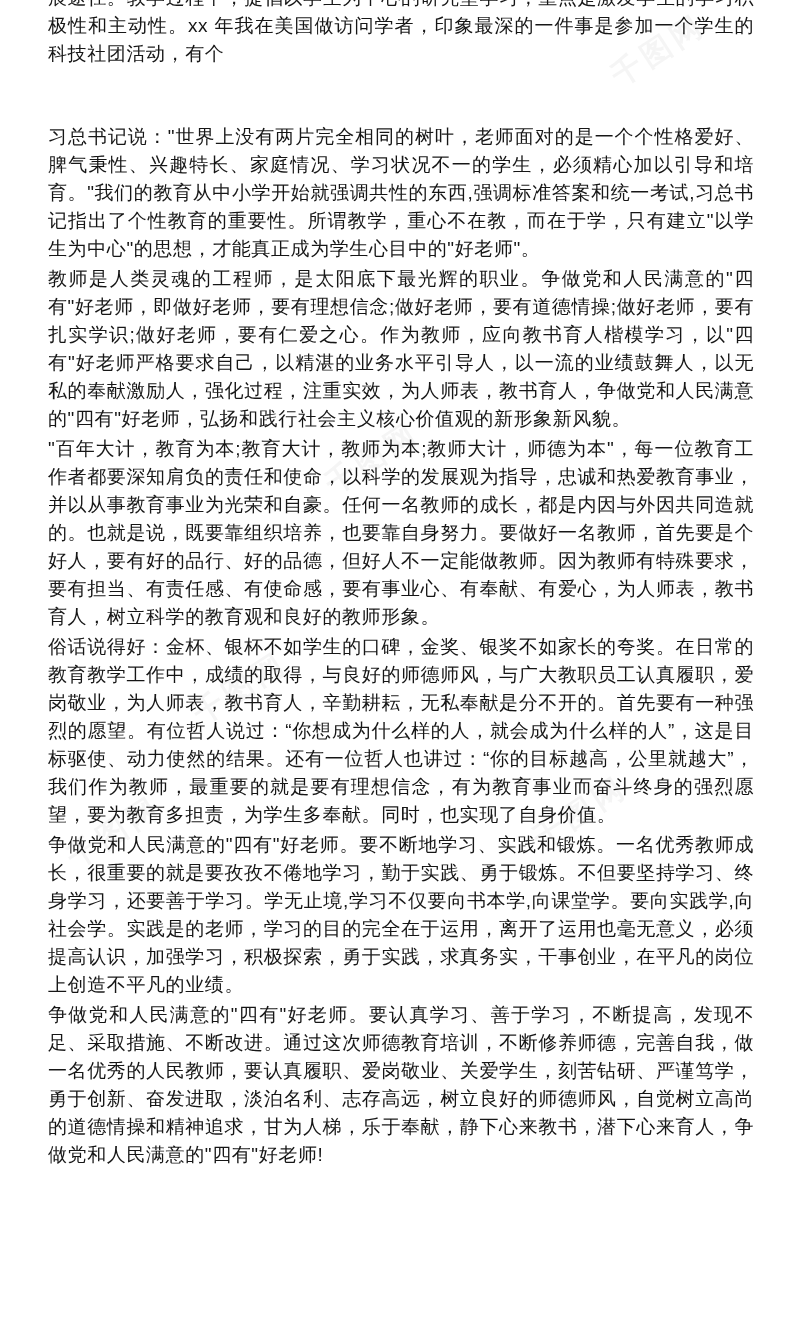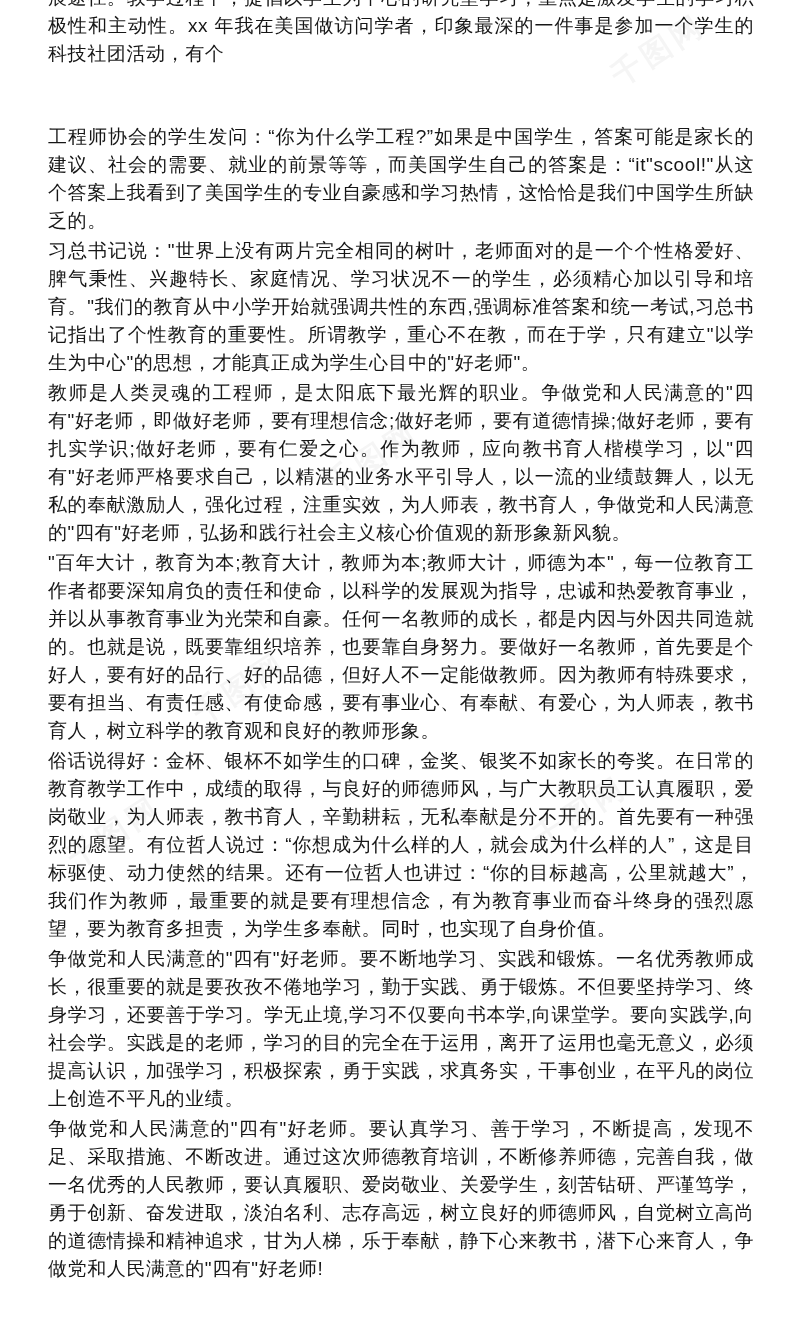--- a/index.html
+++ b/index.html
@@ -67,21 +67,20 @@
     <span class="wm w1">千图网</span>
     <span class="wm w2">千图网</span>
     <span class="wm w3">千图网</span>
     <span class="wm w4">千图网</span>
     <span class="wm w5">千图网</span>
   </div>
 
   <div class="article">
     <p class="doc-para">展途径。教学过程中，提倡以学生为中心的研究型学习，重点是激发学生的学习积极性和主动性。xx 年我在美国做访问学者，印象最深的一件事是参加一个学生的科技社团活动，有个</p>
     <div class="blank-gap"></div>
-    <p class="doc-para">工程师协会的学生发问：“你为什么学工程?”如果是中国学生，答案可能是家长的建议、社会的需要、就业的前景等等，而美国学生自己的答案是：“it"scool!"从这个答案上我看到了美国学生的专业自豪感和学习热情，这恰恰是我们中国学生所缺乏的。</p>
     <p class="doc-para">习总书记说："世界上没有两片完全相同的树叶，老师面对的是一个个性格爱好、脾气秉性、兴趣特长、家庭情况、学习状况不一的学生，必须精心加以引导和培育。"我们的教育从中小学开始就强调共性的东西,强调标准答案和统一考试,习总书记指出了个性教育的重要性。所谓教学，重心不在教，而在于学，只有建立"以学生为中心"的思想，才能真正成为学生心目中的"好老师"。</p>
     <p class="doc-para">教师是人类灵魂的工程师，是太阳底下最光辉的职业。争做党和人民满意的"四有"好老师，即做好老师，要有理想信念;做好老师，要有道德情操;做好老师，要有扎实学识;做好老师，要有仁爱之心。作为教师，应向教书育人楷模学习，以"四有"好老师严格要求自己，以精湛的业务水平引导人，以一流的业绩鼓舞人，以无私的奉献激励人，强化过程，注重实效，为人师表，教书育人，争做党和人民满意的"四有"好老师，弘扬和践行社会主义核心价值观的新形象新风貌。</p>
     <p class="doc-para">"百年大计，教育为本;教育大计，教师为本;教师大计，师德为本"，每一位教育工作者都要深知肩负的责任和使命，以科学的发展观为指导，忠诚和热爱教育事业，并以从事教育事业为光荣和自豪。任何一名教师的成长，都是内因与外因共同造就的。也就是说，既要靠组织培养，也要靠自身努力。要做好一名教师，首先要是个好人，要有好的品行、好的品德，但好人不一定能做教师。因为教师有特殊要求，要有担当、有责任感、有使命感，要有事业心、有奉献、有爱心，为人师表，教书育人，树立科学的教育观和良好的教师形象。</p>
     <p class="doc-para">俗话说得好：金杯、银杯不如学生的口碑，金奖、银奖不如家长的夸奖。在日常的教育教学工作中，成绩的取得，与良好的师德师风，与广大教职员工认真履职，爱岗敬业，为人师表，教书育人，辛勤耕耘，无私奉献是分不开的。首先要有一种强烈的愿望。有位哲人说过：“你想成为什么样的人，就会成为什么样的人”，这是目标驱使、动力使然的结果。还有一位哲人也讲过：“你的目标越高，公里就越大”，我们作为教师，最重要的就是要有理想信念，有为教育事业而奋斗终身的强烈愿望，要为教育多担责，为学生多奉献。同时，也实现了自身价值。</p>
     <p class="doc-para">争做党和人民满意的"四有"好老师。要不断地学习、实践和锻炼。一名优秀教师成长，很重要的就是要孜孜不倦地学习，勤于实践、勇于锻炼。不但要坚持学习、终身学习，还要善于学习。学无止境,学习不仅要向书本学,向课堂学。要向实践学,向社会学。实践是的老师，学习的目的完全在于运用，离开了运用也毫无意义，必须提高认识，加强学习，积极探索，勇于实践，求真务实，干事创业，在平凡的岗位上创造不平凡的业绩。</p>
     <p class="doc-para">争做党和人民满意的"四有"好老师。要认真学习、善于学习，不断提高，发现不足、采取措施、不断改进。通过这次师德教育培训，不断修养师德，完善自我，做一名优秀的人民教师，要认真履职、爱岗敬业、关爱学生，刻苦钻研、严谨笃学，勇于创新、奋发进取，淡泊名利、志存高远，树立良好的师德师风，自觉树立高尚的道德情操和精神追求，甘为人梯，乐于奉献，静下心来教书，潜下心来育人，争做党和人民满意的"四有"好老师!</p>
   </div>
 
 </div>
 

